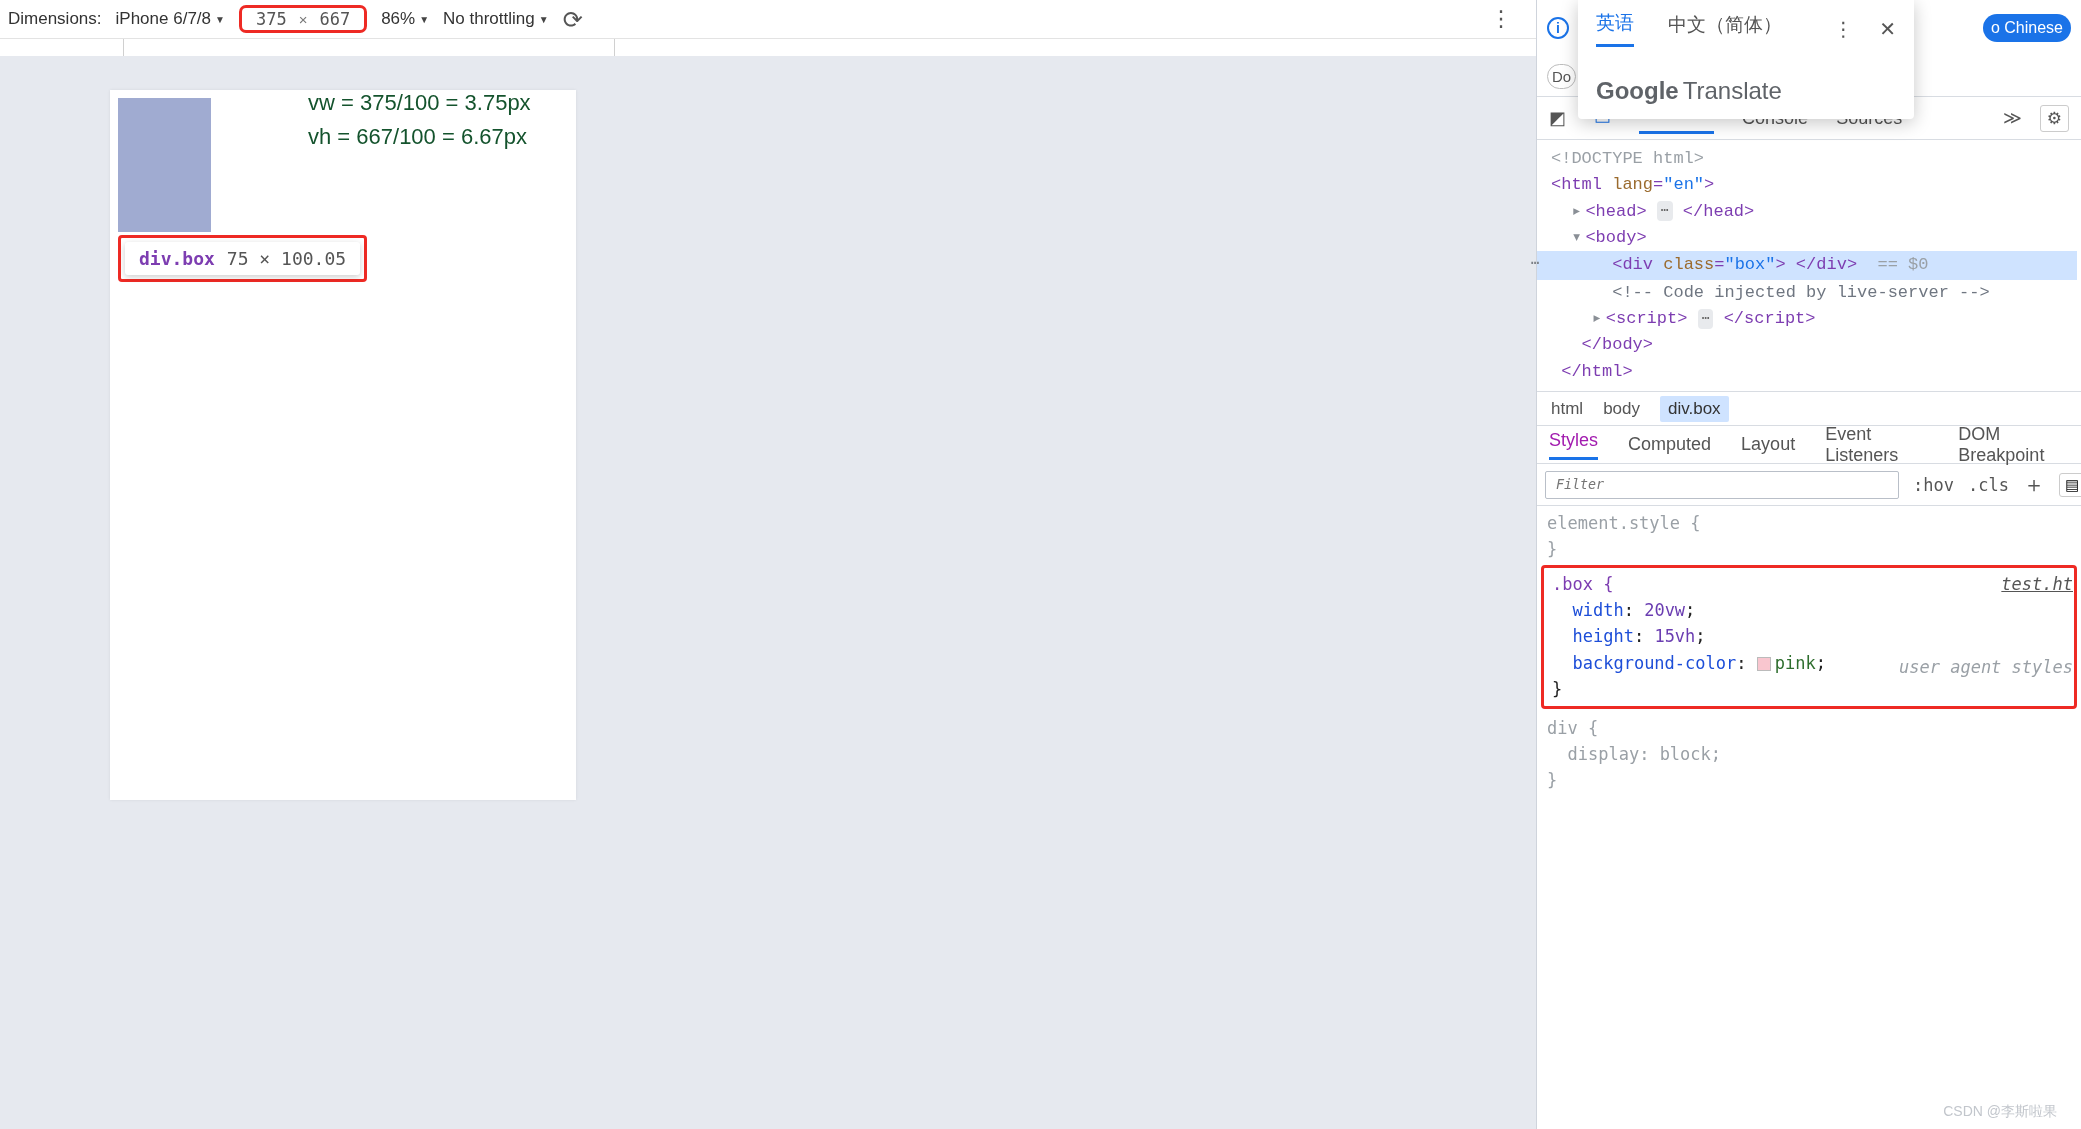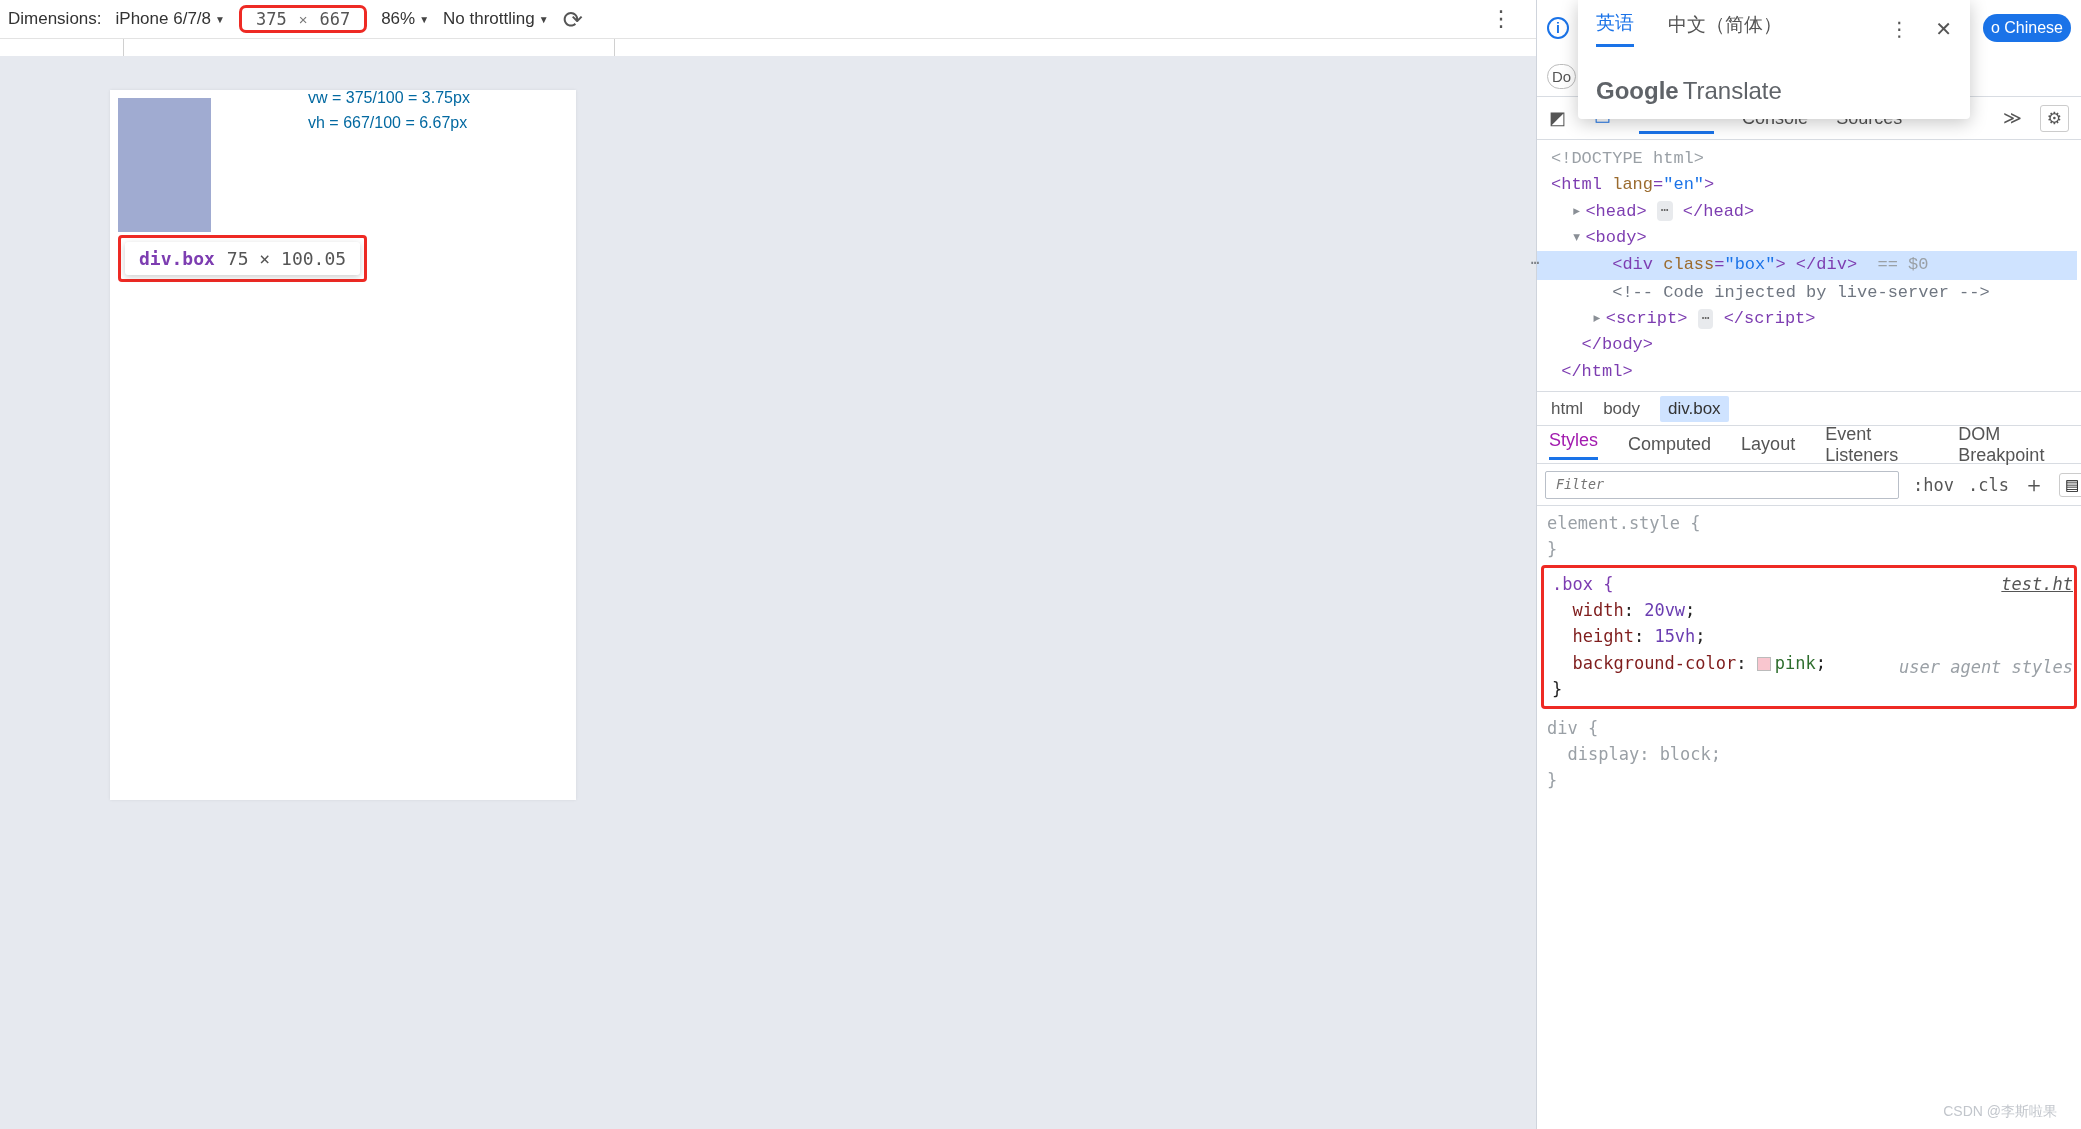--- a/index.html
+++ b/index.html
@@ -83,39 +83,39 @@
     display: flex;
     gap: 12px;
     align-items: center;
     font-size: 18px;
     box-shadow: 0 2px 6px rgba(0,0,0,.2);
     font-family: Consolas, monospace;
   }
   .tooltip .sel { color: #7d3db1; font-weight: 600; }
   .tooltip .sz  { color: #555; }
 
-  .note { position: absolute; color: #0369a1; font-size: 16px; line-height: 1.55; white-space: pre; }
+  .note { position: absolute; color: #14532d; font-size: 22px; line-height: 1.55; white-space: pre; }
   .note1 { left: 308px; top: 30px; }
   .note2 { left: 208px; top: 261px; }
 
   
   .right {
     width: 545px;
     background: #fff;
     display: flex;
     flex-direction: column;
     position: relative;
     border-left: 1px solid #cfd4dc;
   }
 
   
   .translate {
     position: absolute;
     left: 41px; top: 0;
-    width: 392px;
+    width: 336px;
     background: #fff;
     border-radius: 0 0 4px 4px;
     box-shadow: 0 4px 18px rgba(0,0,0,.22);
     z-index: 10;
     padding: 10px 18px 14px 18px;
   }
   .tr-tabs { display: flex; align-items: center; gap: 34px; font-size: 19px; }
   .tr-tab { padding-bottom: 8px; color: #555; }
   .tr-tab.active { color: #1a73e8; border-bottom: 3px solid #1a73e8; font-weight: 500; }
   .tr-right { margin-left: auto; display: flex; gap: 26px; color: #555; font-size: 20px; }
@@ -204,21 +204,21 @@
   .mono { font-family: Consolas, monospace; color:#555; }
   .plus { font-size:22px; color:#555; }
   .panel-ico { border:1px solid #ccc; border-radius:3px; padding:2px 5px; font-size:15px;}
 
   .rules {
     font-family: Consolas, monospace; font-size: 17px; line-height:1.55; color:#222; padding:4px 10px 10px 10px;
     position: relative;
   }
   .rules .faint { color:#9aa0a6; }
   .rules .src   { position:absolute; right:8px; font-style:italic; text-decoration:underline; color:#555;}
-  .rules .prop  { color:#7f1d1d; }
+  .rules .prop  { color:#1d4ed8; }
   .rules .num   { color:#6a3db1; }
   .rules .kw    { color:#2e6e2e; }
   .rules .sw    { display:inline-block; width:14px; height:14px; background:#f9c6cf; border:1px solid #bbb; vertical-align:-2px; margin-right:4px;}
   .rules .hl-box { border:3px solid #ee2a24; border-radius:4px; padding:3px 8px; margin:2px -6px 6px -6px;}
   .rules .uasrc { position:absolute; right:8px; top:148px; color:#9aa0a6; font-style:italic;}
   .rules .sel   { color:#7d3db1; }
 
   .watermark {
     position:absolute; right:24px; bottom:8px; color:#c2c6cc; font-size:14px;
   }

